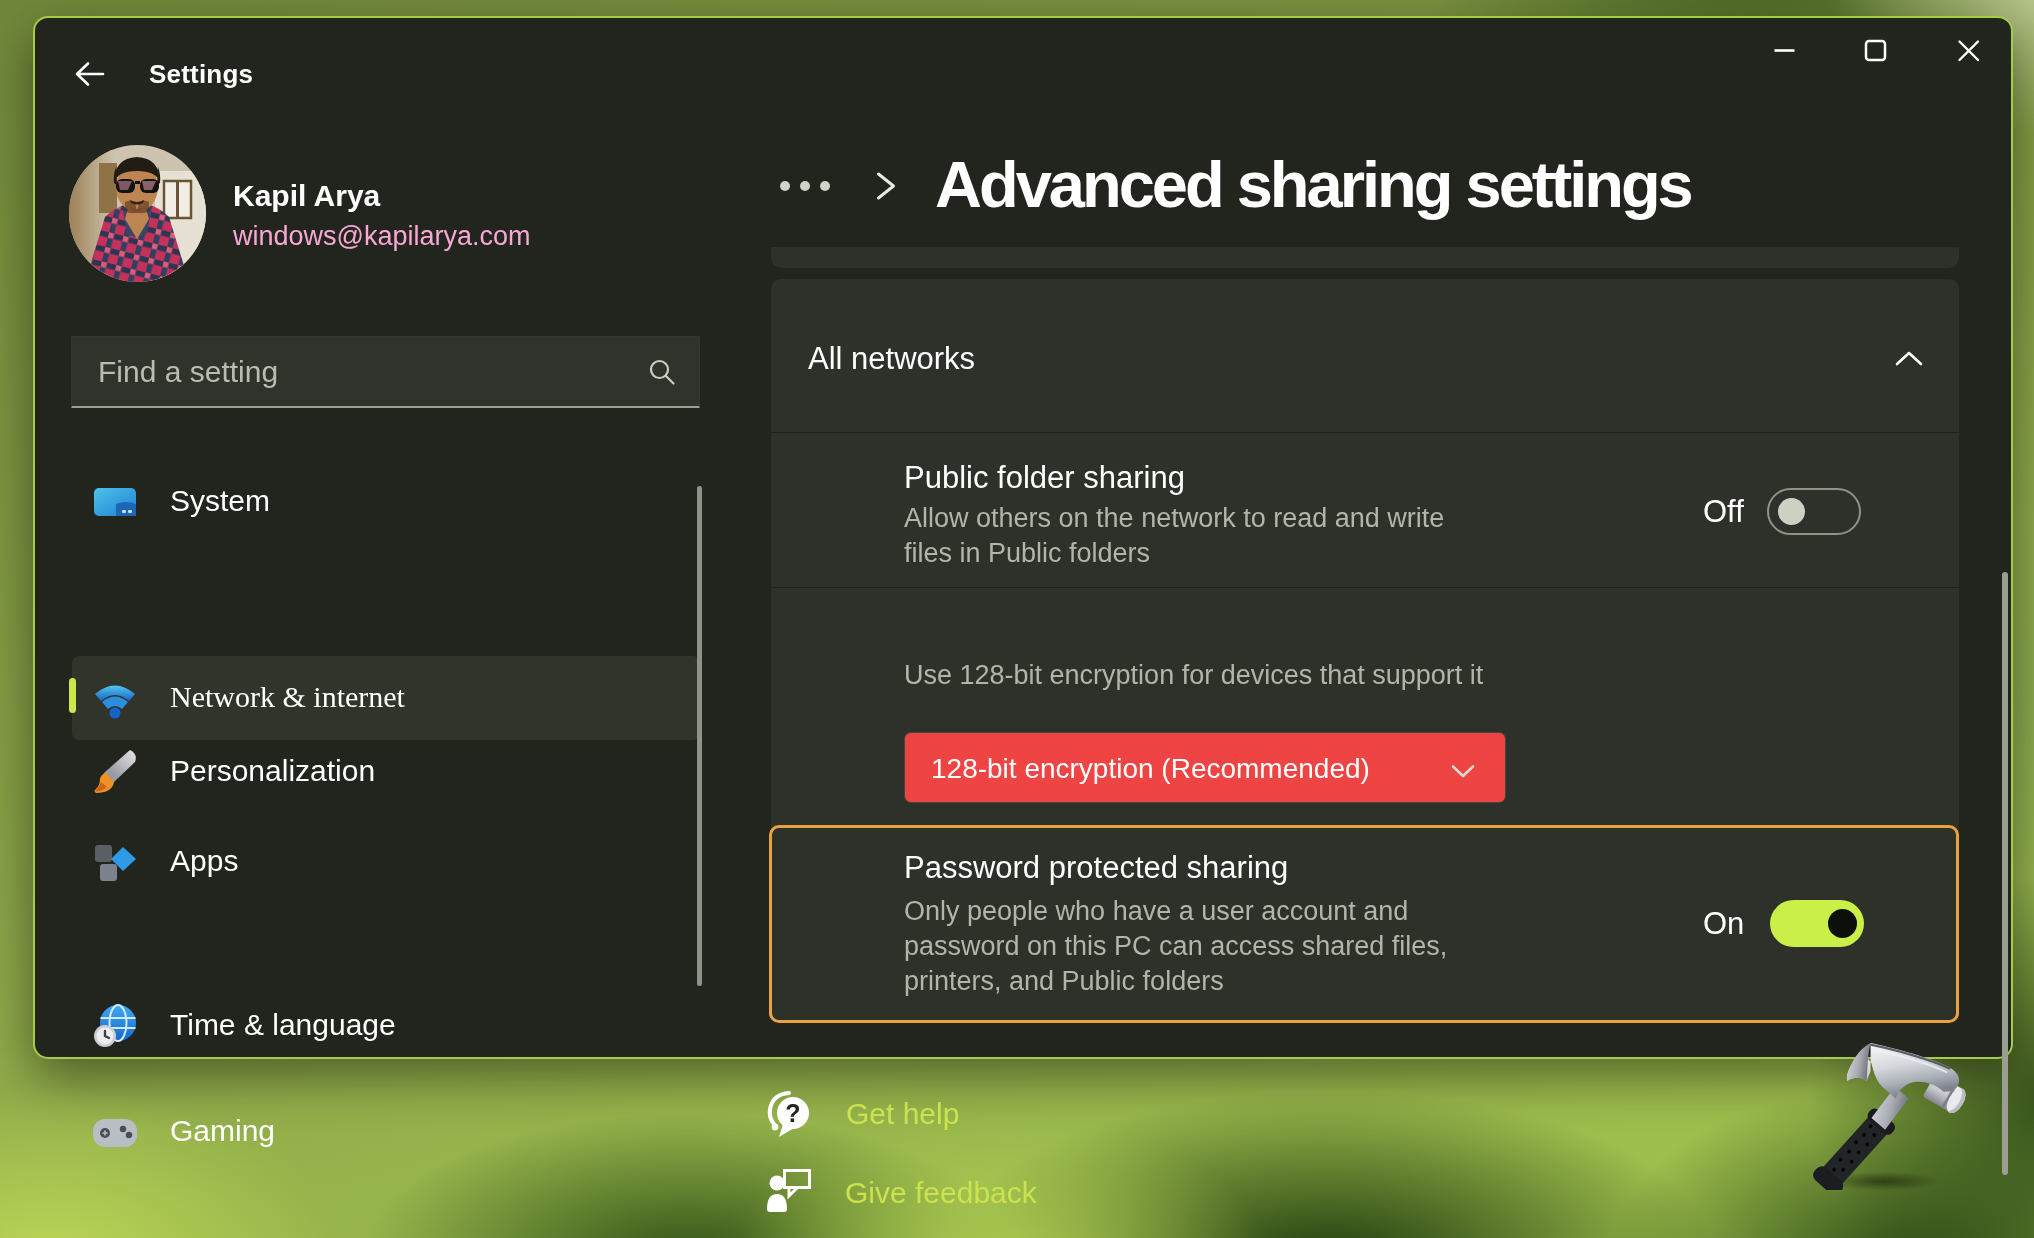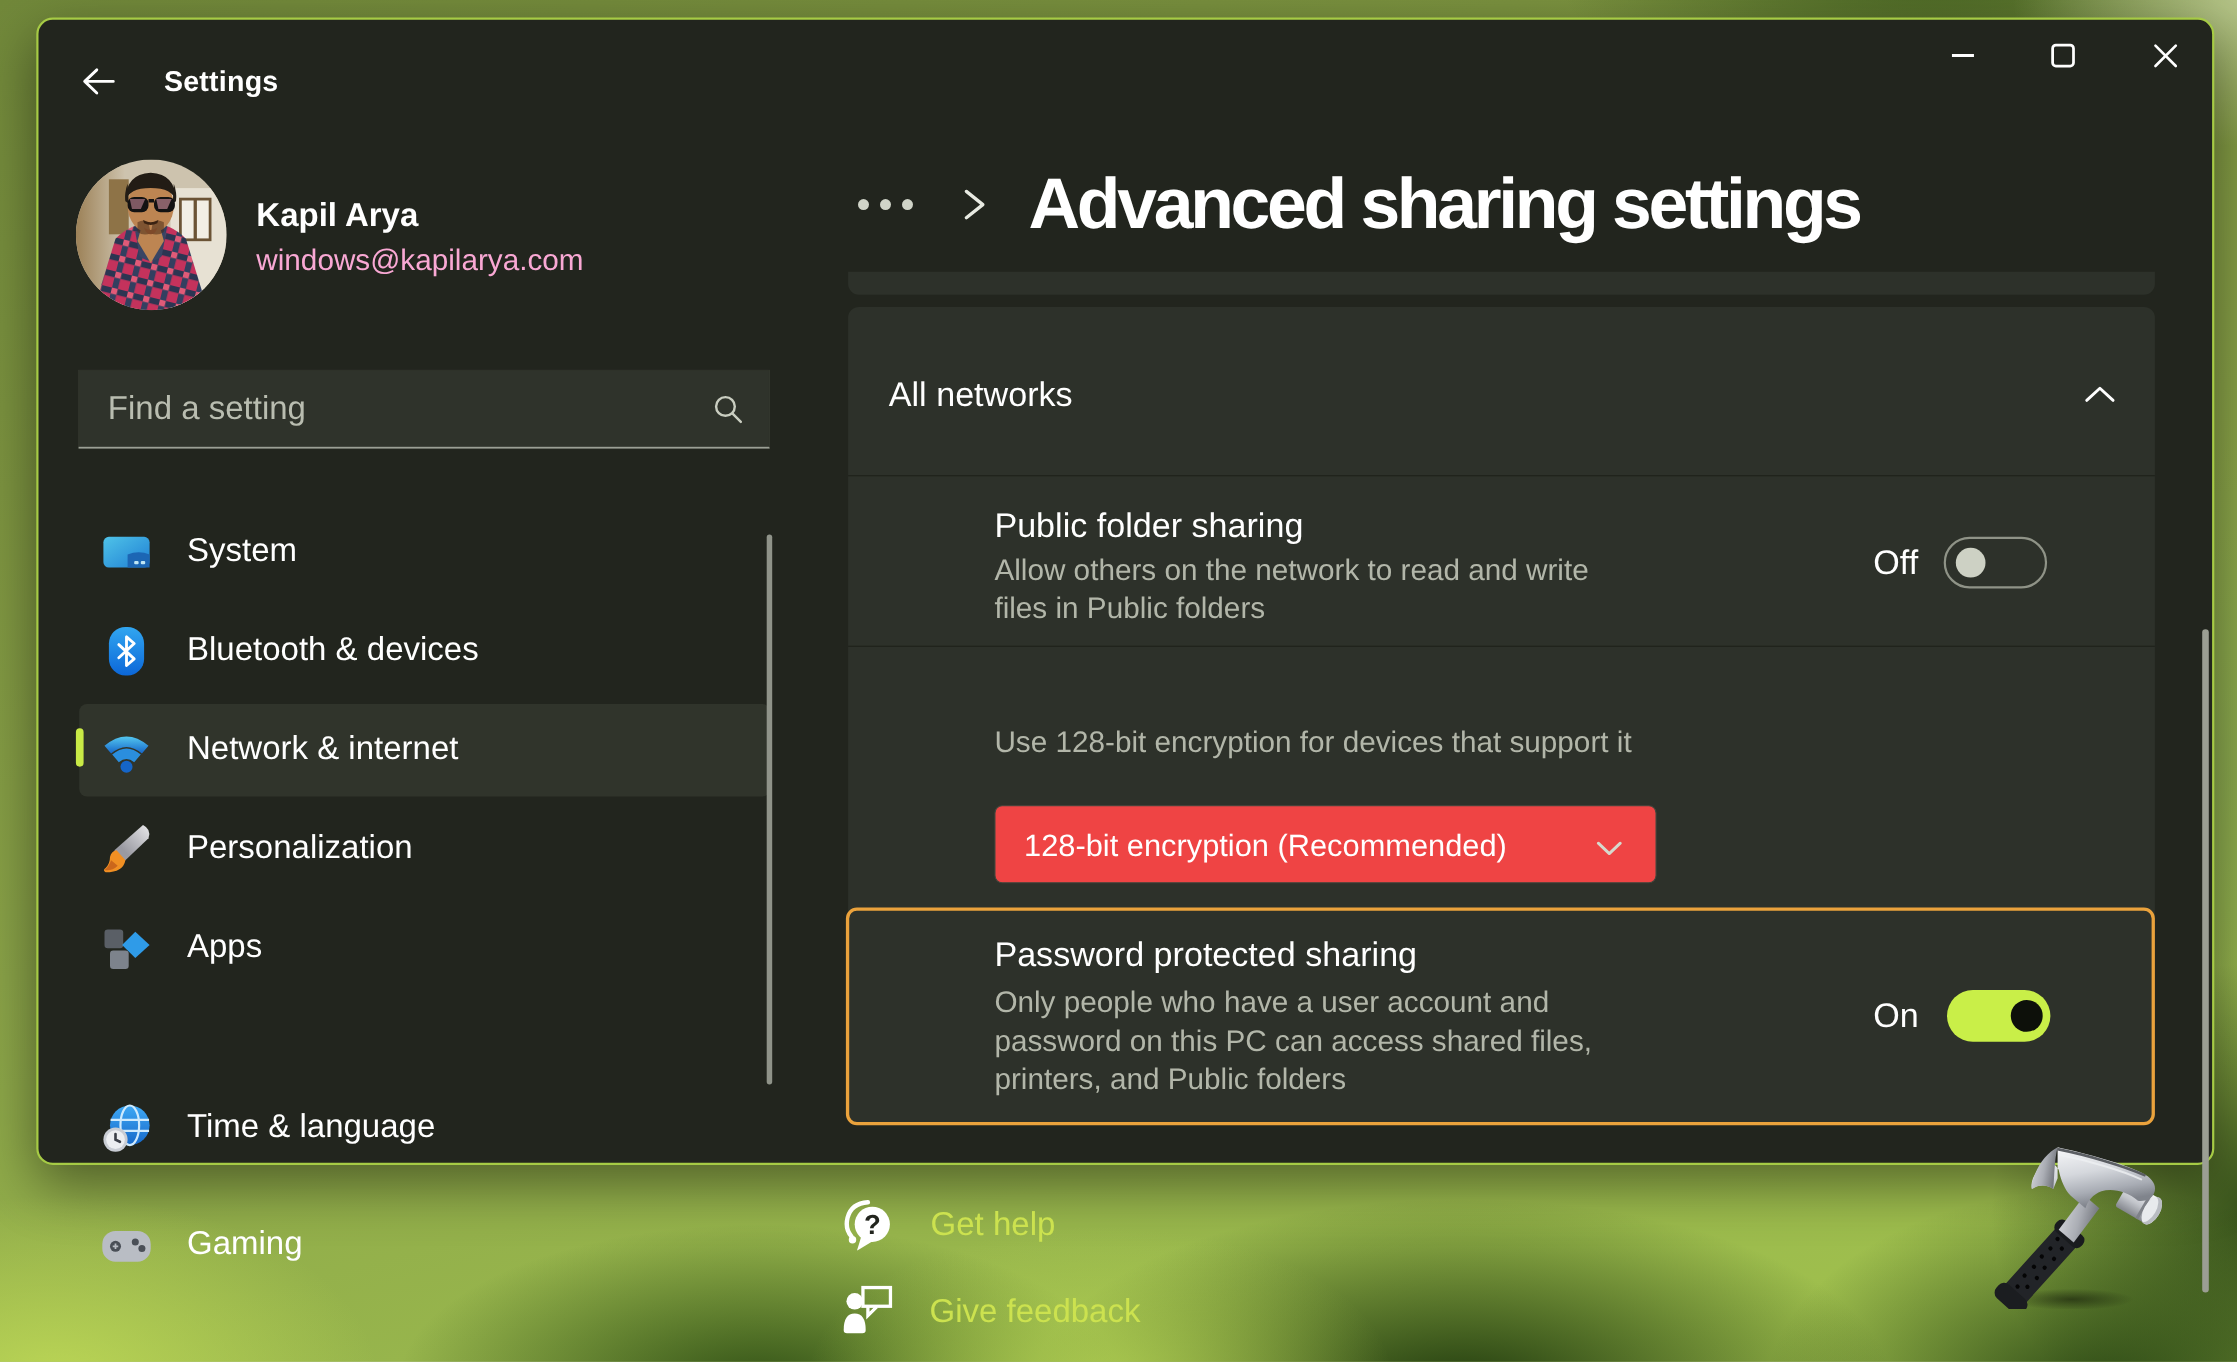--- a/index.html
+++ b/index.html
@@ -146,34 +146,21 @@
             <stop offset="1" stop-color="#1f7fd4"></stop>
           </linearGradient>
         </defs>
       <rect x="2" y="9" width="42" height="28" rx="5" fill="url(#sysg)"></rect>
       <path d="M24 37 h20 v-12 q-10 -4 -20 0 Z" fill="#1c66b4"></path>
       <rect x="30" y="31" width="4" height="3" rx="1" fill="#bfe6f5"></rect>
         <rect x="36" y="31" width="4" height="3" rx="1" fill="#bfe6f5"></rect>
     </svg>
     <div class="nav-tx">System</div>
   </div>
-  <div class="abs nav-item" style="top:532px;">
-    <svg class="nav-ic" viewBox="0 0 46 46">
-      <defs>
-          <linearGradient id="btg" x1="0" y1="0" x2="0" y2="1">
-        <stop offset="0" stop-color="#31a6f0"></stop>
-            <stop offset="1" stop-color="#0c67d8"></stop>
-          </linearGradient>
-        </defs>
-      <rect x="7" y="1" width="32" height="44" rx="15" fill="url(#btg)"></rect>
-      <path d="M23 10 L23 36 M23 10 L30 16 L16 29 M23 36 L30 30 L16 17" stroke="#fff" stroke-width="2.6" fill="none" stroke-linejoin="round" stroke-linecap="round"></path>
-    </svg>
-    <div class="nav-tx">Bluetooth &amp; devices</div>
-  </div>
-  <div class="abs nav-item sel" style="top:622px;">
+  <div class="abs nav-item sel" style="top:638px;font-family:Liberation Serif, serif;">
     <div class="accent"></div>
     <svg class="nav-ic" viewBox="0 0 46 46">
       <defs>
           <linearGradient id="wfg" x1="0" y1="0" x2="0" y2="1">
         <stop offset="0" stop-color="#54c7f0"></stop>
             <stop offset="1" stop-color="#1565c8"></stop>
           </linearGradient>
         </defs>
       <path d="M3 19 Q23 2 43 19 L37 26 Q23 14 9 26 Z" fill="url(#wfg)"></path>
       <path d="M10 27 Q23 16 36 27 L30 34 Q23 28 16 34 Z" fill="#2a8ede"></path>

